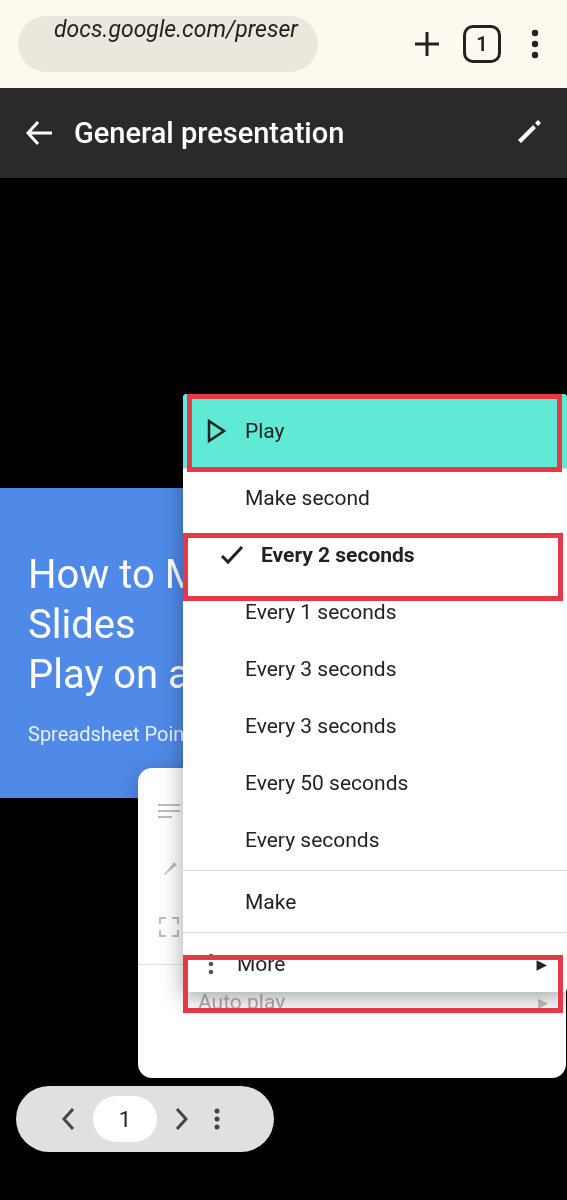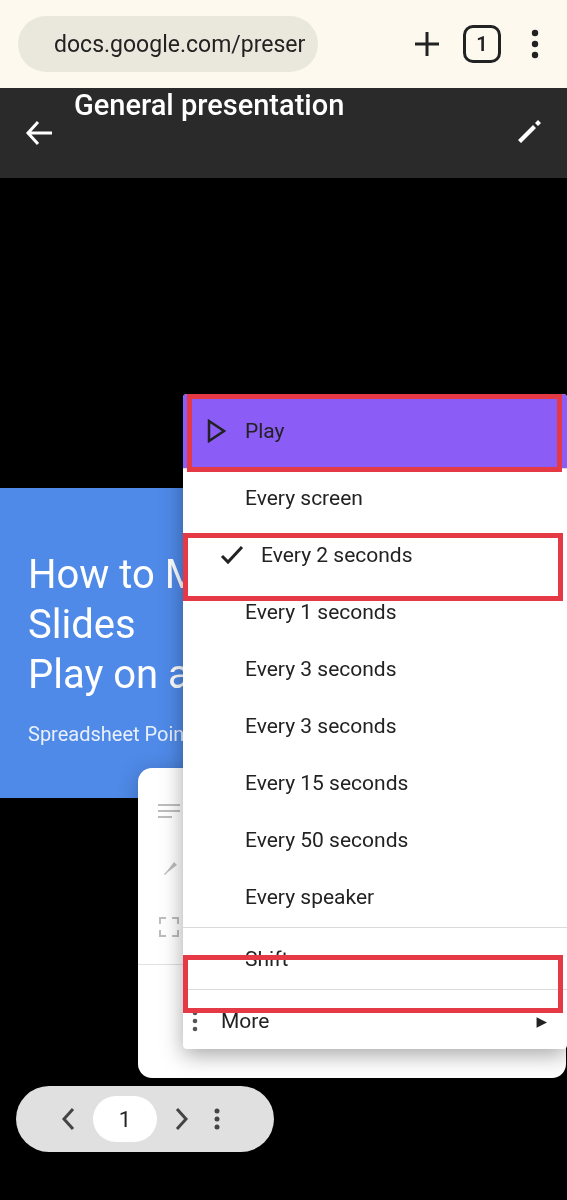--- a/index.html
+++ b/index.html
@@ -17,38 +17,40 @@
       display: flex;
       align-items: center;
       padding: 0 18px;
       gap: 20px;
     }
     .url-pill {
       background: #eae7dd;
       border-radius: 30px;
       height: 56px;
       display: flex;
-      align-items: center;
+      align-items: flex-start;
       padding: 0 22px;
       gap: 14px;
       width: 300px;
+      font-style: italic;
     }
     .url-pill span { font-size: 23px; color: #222; }
     .tab-badge {
       width: 38px; height: 38px;
       border: 3px solid #222;
       border-radius: 10px;
       display: flex; align-items: center; justify-content: center;
       font-size: 20px; font-weight: 600; color: #222;
     }
     .topbar {
       background: #2a2a2a;
       color: #fff;
       height: 90px;
       display: flex;
+      align-items: center;
       padding: 0 24px;
       gap: 20px;
     }
     .title { font-size: 29px; font-weight: 500; flex: 1; }
     .stage {
       background: #000;
       height: 1022px;
       position: relative;
     }
     .slide {
@@ -96,22 +98,22 @@
       display: flex;
       align-items: center;
       height: 57px;
       padding: 0 20px;
       font-size: 21px;
       color: #222;
       gap: 16px;
       position: relative;
     }
     .pv-row .ic { width: 26px; display: flex; justify-content: center; }
-    .pv-row.selected { font-weight: 400; padding-left: 36px; }
-    .pv-row.play { background: #8b5cf6; height: 75px; border-bottom: 1px solid #d9d9d9; }
+    .pv-row.selected { font-weight: 700; padding-left: 36px; }
+    .pv-row.play { background: #5eead4; height: 75px; border-bottom: 1px solid #d9d9d9; }
     .pv-indent { padding-left: 62px; }
     .pv-div { height: 1px; background: #dadada; margin: 2px 0; }
     .highlight {
       position: absolute;
       border: 5px solid #e63946;
       pointer-events: none;
       z-index: 50;
     }
     .hl-play  { left: 187px; top: 216px; width: 375px; height: 78px; }
     .hl-sel   { left: 183px; top: 355px; width: 380px; height: 68px; }
@@ -228,54 +230,51 @@
   <div class="popover">
     <div class="pv-row play">
       <span class="ic">
         <svg width="20" height="24" viewBox="0 0 20 24">
             <path fill="none" stroke="#222" stroke-width="2.5" d="M3 2l15 10L3 22z"></path>
           </svg>
       </span>
       <span>Play</span>
     </div>
     <div class="pv-row pv-indent">
-        <span>Every screen</span>
+        <span>Make second</span>
       </div>
     <div class="pv-row selected">
       <span class="ic">
         <svg width="24" height="20" viewBox="0 0 24 20">
             <path stroke="#222" stroke-width="3" fill="none" d="M2 11l6 6L22 2"></path>
           </svg>
       </span>
       <span>Every 2 seconds</span>
     </div>
     <div class="pv-row pv-indent">
         <span>Every 1 seconds</span>
       </div>
     <div class="pv-row pv-indent">
         <span>Every 3 seconds</span>
       </div>
     <div class="pv-row pv-indent">
         <span>Every 3 seconds</span>
       </div>
     <div class="pv-row pv-indent">
-        <span>Every 15 seconds</span>
-      </div>
-    <div class="pv-row pv-indent">
         <span>Every 50 seconds</span>
       </div>
     <div class="pv-row pv-indent">
-        <span>Every speaker</span>
+        <span>Every seconds</span>
       </div>
     <div class="pv-div"></div>
     <div class="pv-row pv-indent">
-        <span>Shift</span>
+        <span>Make</span>
       </div>
     <div class="pv-div"></div>
-    <div class="pv-row" style="padding-left:2px;justify-content:center;">
+    <div class="pv-row" style="padding-left:18px;justify-content:center;">
       <span class="ic" style="width:20px;">
         <svg width="6" height="22" viewBox="0 0 6 22">
             <circle cx="3" cy="3" r="2.3" fill="#555"></circle>
             <circle cx="3" cy="11" r="2.3" fill="#555"></circle>
             <circle cx="3" cy="19" r="2.3" fill="#555"></circle>
           </svg>
       </span>
       <span style="flex:1">More</span>
       <span>▸</span>
     </div>

